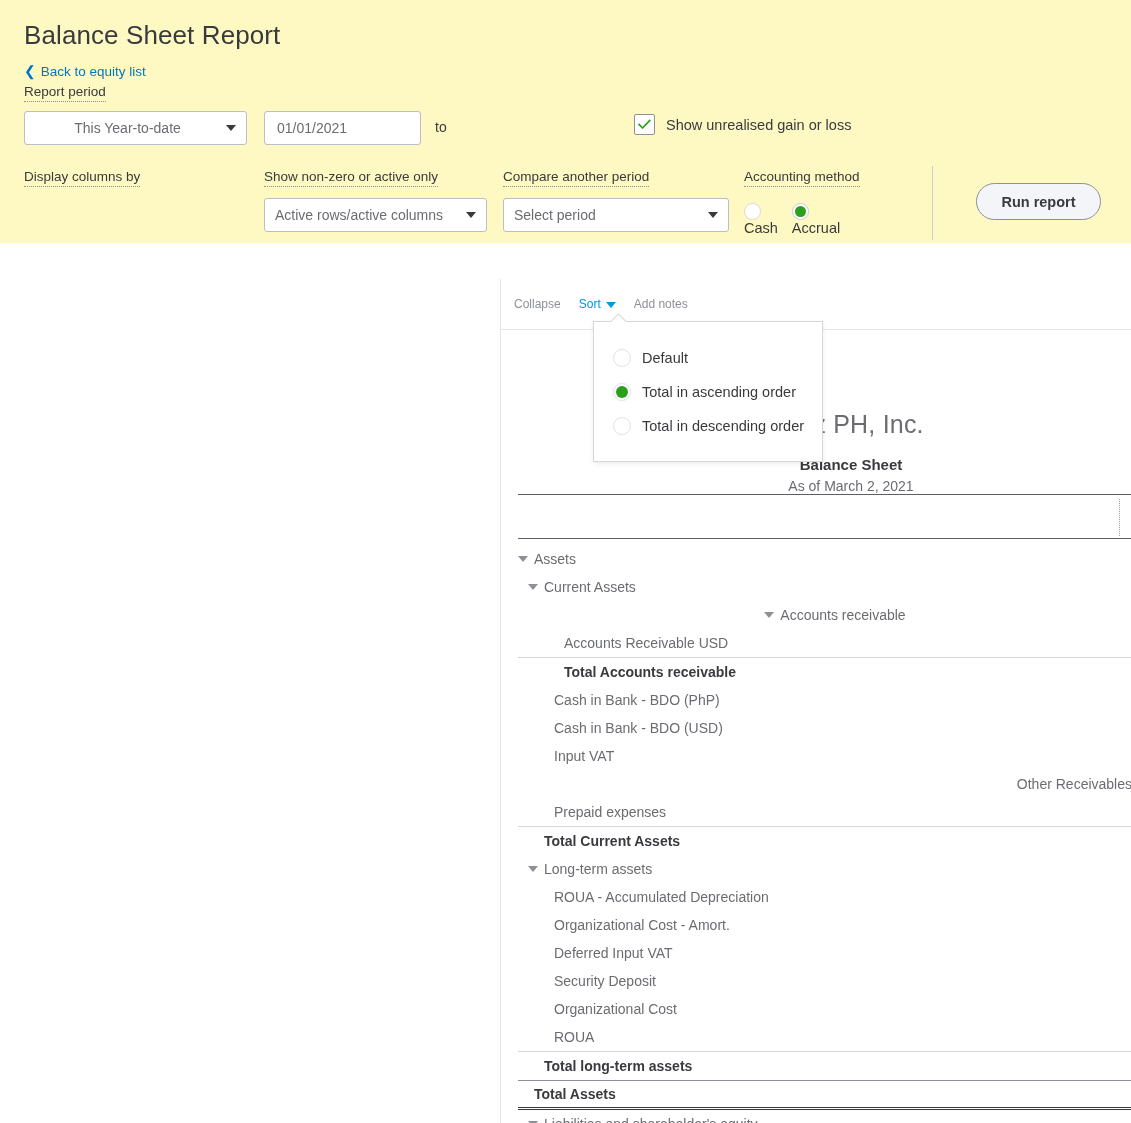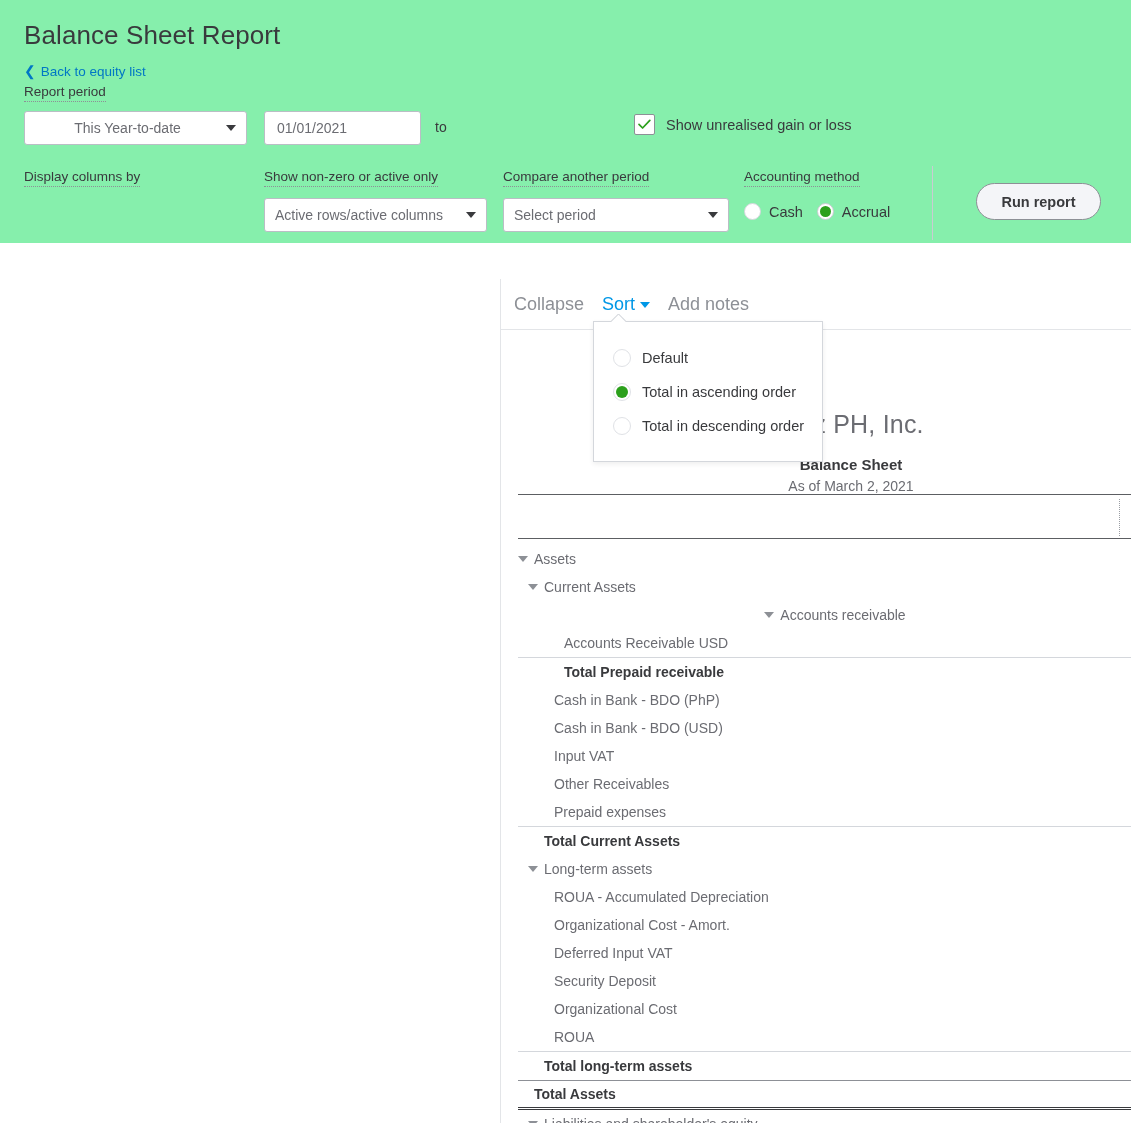--- a/index.html
+++ b/index.html
@@ -8,21 +8,21 @@
     background: #ffffff;
     font-family: "Liberation Sans", sans-serif;
     color: #393a3d;
     overflow: hidden;
   }
 
   
   .header-panel {
     position: absolute; left: 0; top: 0;
     width: 1131px; height: 243px;
-    background: #86efac;
+    background: #fef9c3;
   }
   .page-title {
     position: absolute; left: 24px; top: 20px;
     font-size: 26px; font-weight: 400; color: #393a3d;
     letter-spacing: 0.1px;
   }
   .back-link {
     position: absolute; left: 24px; top: 64px;
     font-size: 13.5px; color: #0077c5;
     display: flex; align-items: center; gap: 5px;
@@ -88,21 +88,21 @@
     display: flex; align-items: center; justify-content: center;
     cursor: pointer;
   }
   .checkbox svg { display: block; }
   .checkbox-label { font-size: 14.5px; color: #393a3d; white-space: nowrap; }
 
   .radio-group {
     position: absolute; left: 744px; top: 203px;
     display: flex; align-items: center; gap: 14px;
   }
-  .radio-item { display: flex; align-items: center; gap: 8px; cursor: pointer; }
+  .radio-item { display: flex; cursor: pointer; flex-direction: column; }
   .radio-outer {
     width: 17px; height: 17px; border-radius: 50%;
     border: 1px solid #d4d7dc; background: #fff;
     display: flex; align-items: center; justify-content: center;
   }
   .radio-outer.sel { border-color: #c8cbd0; }
   .radio-dot { width: 11px; height: 11px; border-radius: 50%; background: #2ca01c; }
   .radio-label { font-size: 14.5px; color: #393a3d; }
 
   .v-divider {
@@ -130,21 +130,21 @@
   }
   .report-toolbar {
     position: relative;
     height: 51px;
     border-bottom: 1px solid #e3e5e8;
     display: flex; align-items: center;
     padding-left: 13px;
     gap: 18px;
   }
   .tb-item {
-    font-size: 18px; color: #8d9096; cursor: pointer;
+    font-size: 12px; color: #8d9096; cursor: pointer;
     display: flex; align-items: center; gap: 2px; justify-content: center;
   }
   .tb-item.active { color: #0097e6; }
   .tb-caret {
     width: 0; height: 0;
     border-left: 5px solid transparent;
     border-right: 5px solid transparent;
     border-top: 6px solid #0097e6;
     margin-left: 3px;
     position: relative; top: 1px;
@@ -386,32 +386,32 @@
           <span>Current Assets</span>
         </div>
         <div class="t-row group" style="padding-left: 20px; justify-content: center;">
           <span class="tri"></span>
           <span>Accounts receivable</span>
         </div>
         <div class="t-row detail" style="padding-left: 46px;">
           <span>Accounts Receivable USD</span>
         </div>
         <div class="t-row total" style="padding-left: 46px;">
-          <span>Total Prepaid receivable</span>
+          <span>Total Accounts receivable</span>
         </div>
         <div class="t-row detail" style="padding-left: 36px;">
           <span>Cash in Bank - BDO (PhP)</span>
         </div>
         <div class="t-row detail" style="padding-left: 36px;">
           <span>Cash in Bank - BDO (USD)</span>
         </div>
         <div class="t-row detail" style="padding-left: 36px;">
           <span>Input VAT</span>
         </div>
-        <div class="t-row detail" style="padding-left: 36px;">
+        <div class="t-row detail" style="padding-left: 36px; justify-content: flex-end;">
           <span>Other Receivables</span>
         </div>
         <div class="t-row detail" style="padding-left: 36px;">
           <span>Prepaid expenses</span>
         </div>
         <div class="t-row total" style="padding-left: 26px;">
           <span>Total Current Assets</span>
         </div>
         <div class="t-row group" style="padding-left: 10px;">
           <span class="tri"></span>

